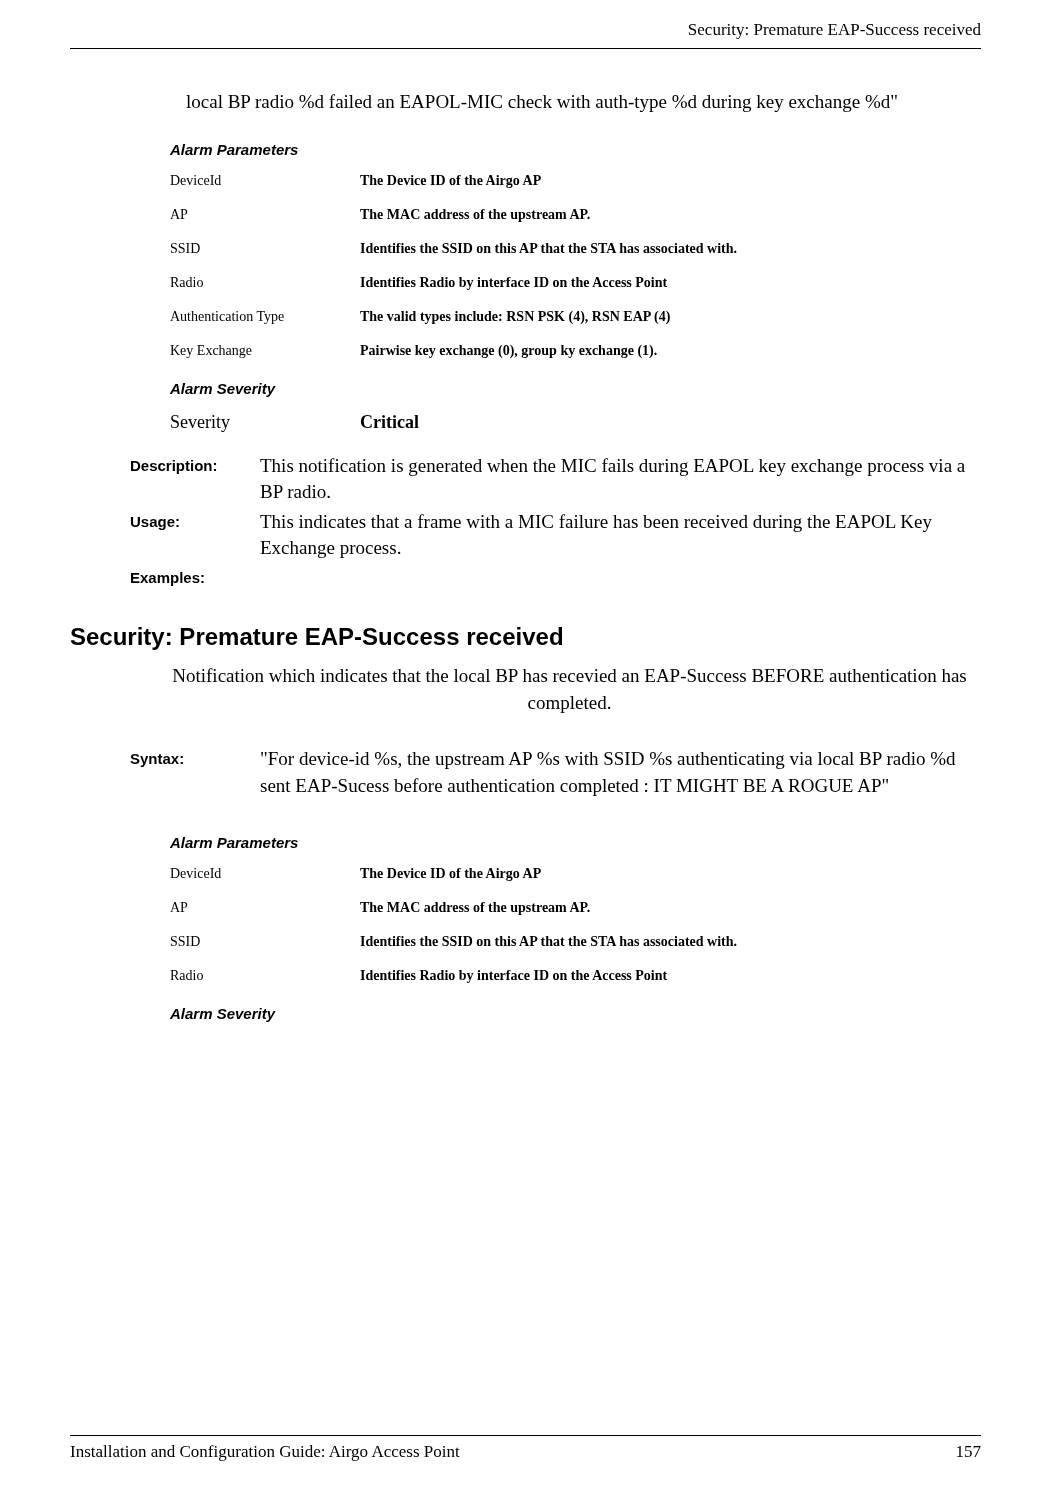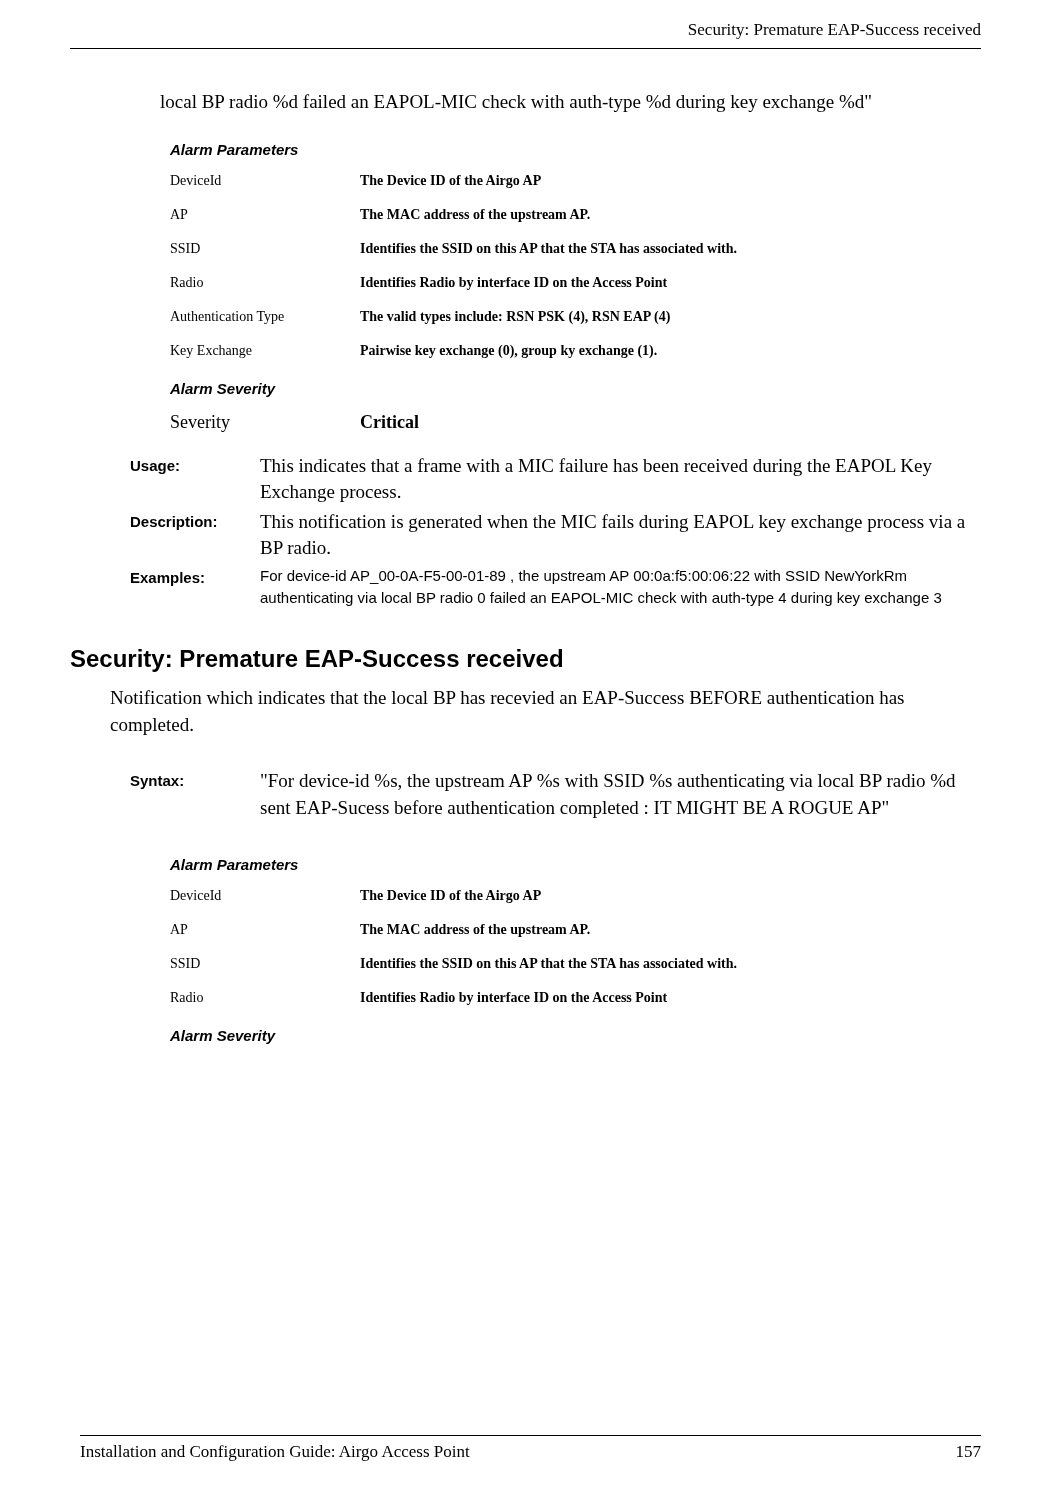--- a/index.html
+++ b/index.html
@@ -18,21 +18,21 @@
       font-size: 17px;
       padding-top: 20px;
       padding-bottom: 8px;
     }
     .header-rule {
       border: none;
       border-top: 1px solid #000;
       margin-bottom: 40px;
     }
     .content-block {
-      margin-left: 90px;
+      margin-left: 116px;
       margin-bottom: 25px;
       line-height: 1.4;
     }
     .params-table {
       margin-left: 100px;
       margin-bottom: 20px;
     }
     .params-header {
       font-family: Verdana, Arial, sans-serif;
       font-weight: bold;
@@ -86,29 +86,30 @@
       line-height: 1.5;
     }
     .section-heading {
       font-family: Arial, Helvetica, sans-serif;
       font-weight: bold;
       font-size: 24px;
       margin-bottom: 12px;
       margin-top: 30px;
     }
     .section-intro {
-      margin-left: 40px;
+      margin-left: 88px;
       font-size: 19px;
       line-height: 1.4;
       margin-bottom: 30px;
+      text-align: center;
     }
     .footer {
       position: absolute;
       bottom: 30px;
-      left: 80px;
+      left: 70px;
       right: 70px;
     }
     .footer-rule {
       border: none;
       border-top: 1px solid #000;
       margin-bottom: 6px;
     }
     .footer-row {
       display: flex;
       justify-content: space-between;
@@ -153,30 +154,29 @@
   </div>
   <div class="params-header">Alarm Severity</div>
   <div class="severity-row">
     <div class="param-name">Severity</div>
     <div class="param-desc">Critical</div>
   </div>
 </div>
 
 <div class="def-list">
   <div class="def-row">
+    <div class="def-term">Description:</div>
+    <div class="def-desc">This notification is generated when the MIC fails during EAPOL key exchange process via a BP radio.</div>
+  </div>
+  <div class="def-row">
     <div class="def-term">Usage:</div>
     <div class="def-desc">This indicates that a frame with a MIC failure has been received during the EAPOL Key Exchange process.</div>
   </div>
   <div class="def-row">
-    <div class="def-term">Description:</div>
-    <div class="def-desc">This notification is generated when the MIC fails during EAPOL key exchange process via a BP radio.</div>
-  </div>
-  <div class="def-row">
     <div class="def-term">Examples:</div>
-    <div class="def-desc mono">For device-id AP_00-0A-F5-00-01-89 , the upstream AP 00:0a:f5:00:06:22 with SSID NewYorkRm authenticating via local BP radio 0 failed an EAPOL-MIC check with auth-type 4 during key exchange 3</div>
   </div>
 </div>
 
 <div class="section-heading">Security: Premature EAP-Success received</div>
 <div class="section-intro">Notification which indicates that the local BP has recevied an EAP-Success BEFORE authentication has completed.</div>
 
 <div class="def-list">
   <div class="def-row">
     <div class="def-term">Syntax:</div>
     <div class="def-desc">"For device-id %s, the upstream AP %s with SSID %s authenticating via local BP radio %d sent EAP-Sucess before authentication completed : IT MIGHT BE A ROGUE AP"</div>

